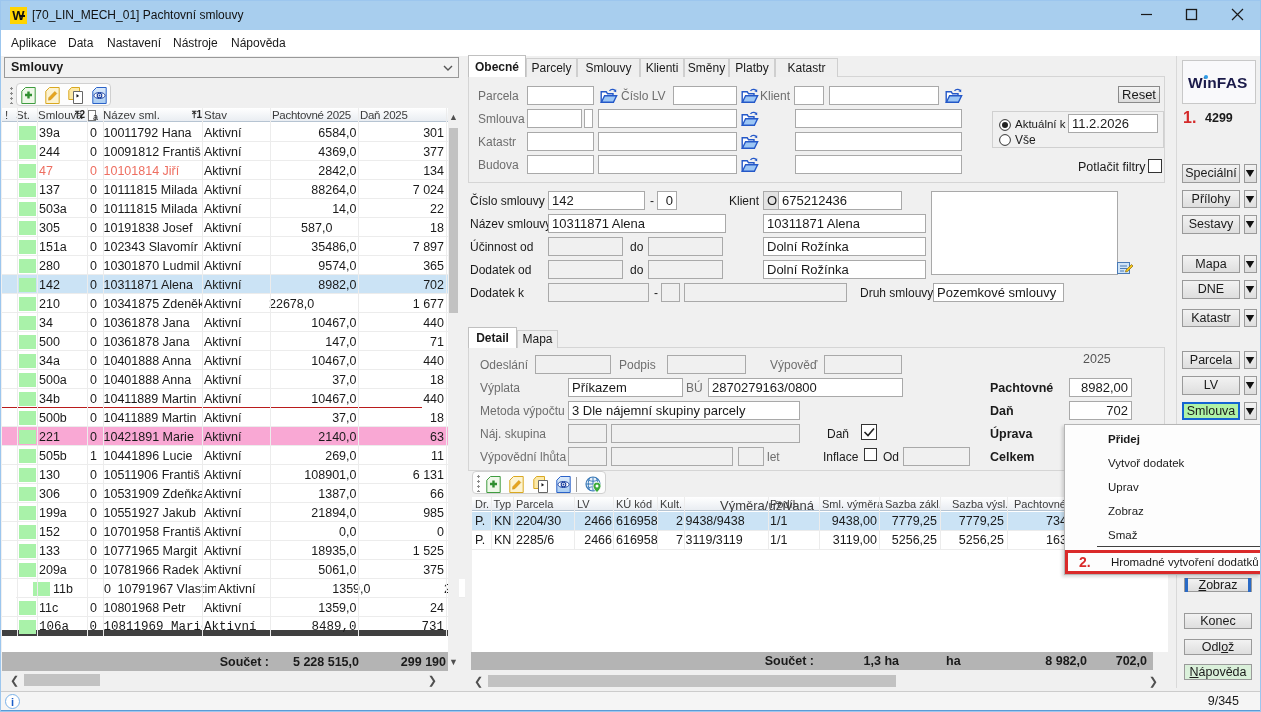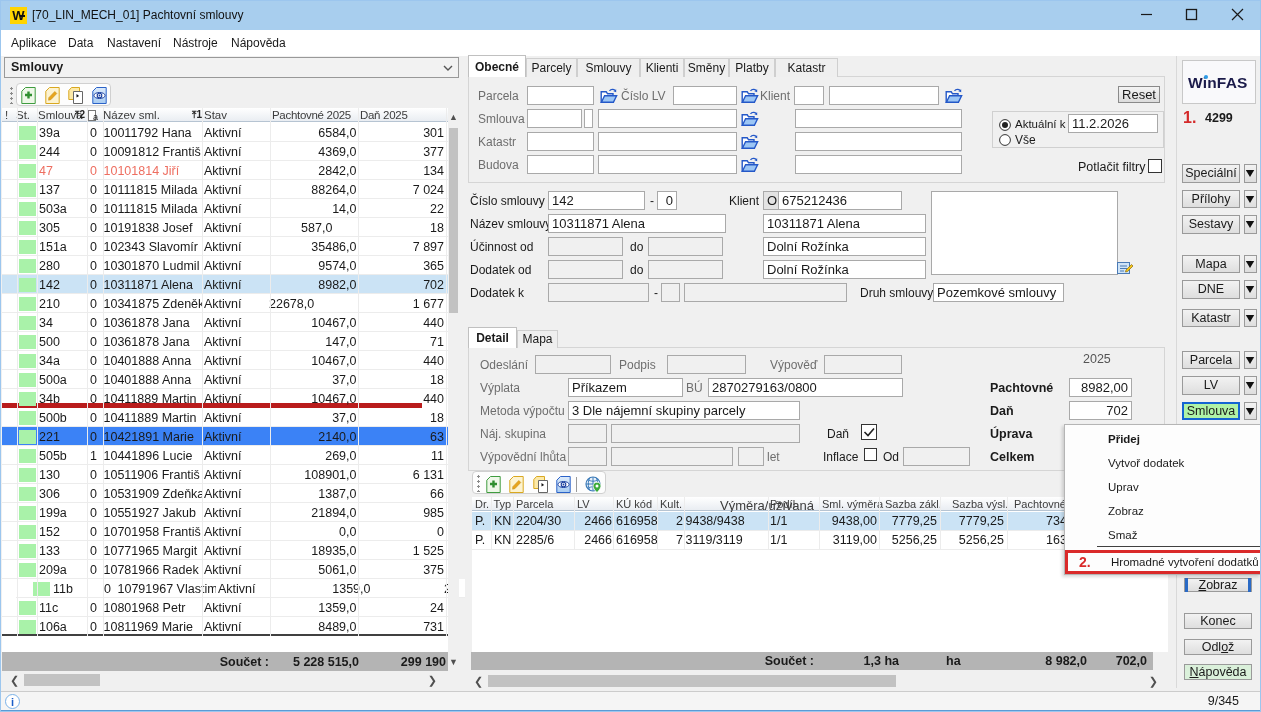--- a/index.html
+++ b/index.html
@@ -215,39 +215,39 @@
       </div>
       <div style="position:absolute;left:0;top:262px;width:446px;height:19px;background:#ffffff;border-bottom:1px solid #ececec;">
         <span style="position:absolute;left:16.5px;top:2.5px;width:17px;height:14px;background:#a9f2a9;"></span>
         <span style="position:absolute;left:37px;top:3px;color:#1a1a1a;">500a</span>
         <span style="position:absolute;left:81px;top:3px;width:14px;text-align:right;display:inline-block;color:#1a1a1a;">0</span>
         <span style="position:absolute;left:101.5px;top:3px;width:98px;overflow:hidden;display:inline-block;white-space:nowrap;height:15px;color:#1a1a1a;">10401888 Anna</span>
         <span style="position:absolute;left:202px;top:3px;">Aktivní</span>
         <span style="position:absolute;left:267px;top:3px;width:87.5px;text-align:right;display:inline-block;">37,0</span>
         <span style="position:absolute;left:356px;top:3px;width:86px;text-align:right;display:inline-block;">18</span>
       </div>
-      <div style="position:absolute;left:0;top:281px;width:420px;height:19px;background:#ffffff;border-bottom:5px solid #b91c1c;">
+      <div style="position:absolute;left:0;top:281px;width:420px;height:19px;background:#ffffff;border-bottom:1px solid #b91c1c;">
         <span style="position:absolute;left:16.5px;top:2.5px;width:17px;height:14px;background:#a9f2a9;"></span>
         <span style="position:absolute;left:37px;top:3px;color:#1a1a1a;">34b</span>
         <span style="position:absolute;left:81px;top:3px;width:14px;text-align:right;display:inline-block;color:#1a1a1a;">0</span>
         <span style="position:absolute;left:101.5px;top:3px;width:98px;overflow:hidden;display:inline-block;white-space:nowrap;height:15px;color:#1a1a1a;">10411889 Martin</span>
         <span style="position:absolute;left:202px;top:3px;">Aktivní</span>
         <span style="position:absolute;left:267px;top:3px;width:87.5px;text-align:right;display:inline-block;">10467,0</span>
         <span style="position:absolute;left:356px;top:3px;width:86px;text-align:right;display:inline-block;">440</span>
       </div>
       <div style="position:absolute;left:0;top:300px;width:446px;height:19px;background:#ffffff;border-bottom:1px solid #ececec;">
         <span style="position:absolute;left:16.5px;top:2.5px;width:17px;height:14px;background:#a9f2a9;"></span>
         <span style="position:absolute;left:37px;top:3px;color:#1a1a1a;">500b</span>
         <span style="position:absolute;left:81px;top:3px;width:14px;text-align:right;display:inline-block;color:#1a1a1a;">0</span>
         <span style="position:absolute;left:101.5px;top:3px;width:98px;overflow:hidden;display:inline-block;white-space:nowrap;height:15px;color:#1a1a1a;">10411889 Martin</span>
         <span style="position:absolute;left:202px;top:3px;">Aktivní</span>
         <span style="position:absolute;left:267px;top:3px;width:87.5px;text-align:right;display:inline-block;">37,0</span>
         <span style="position:absolute;left:356px;top:3px;width:86px;text-align:right;display:inline-block;">18</span>
       </div>
-      <div style="position:absolute;left:0;top:319px;width:446px;height:19px;background:#3b82f6;border-bottom:1px solid #ececec;">
+      <div style="position:absolute;left:0;top:319px;width:446px;height:19px;background:#f9a8d4;border-bottom:1px solid #ececec;">
         <span style="position:absolute;left:16.5px;top:2.5px;width:17px;height:14px;background:#a9f2a9;"></span>
         <span style="position:absolute;left:37px;top:3px;color:#1a1a1a;">221</span>
         <span style="position:absolute;left:81px;top:3px;width:14px;text-align:right;display:inline-block;color:#1a1a1a;">0</span>
         <span style="position:absolute;left:101.5px;top:3px;width:98px;overflow:hidden;display:inline-block;white-space:nowrap;height:15px;color:#1a1a1a;">10421891 Marie</span>
         <span style="position:absolute;left:202px;top:3px;">Aktivní</span>
         <span style="position:absolute;left:267px;top:3px;width:87.5px;text-align:right;display:inline-block;">2140,0</span>
         <span style="position:absolute;left:356px;top:3px;width:86px;text-align:right;display:inline-block;">63</span>
       </div>
       <div style="position:absolute;left:0;top:338px;width:446px;height:19px;background:#ffffff;border-bottom:1px solid #ececec;">
         <span style="position:absolute;left:16.5px;top:2.5px;width:17px;height:14px;background:#a9f2a9;"></span>
@@ -323,21 +323,21 @@
       </div>
       <div style="position:absolute;left:0;top:490px;width:446px;height:19px;background:#ffffff;border-bottom:1px solid #ececec;">
         <span style="position:absolute;left:16.5px;top:2.5px;width:17px;height:14px;background:#a9f2a9;"></span>
         <span style="position:absolute;left:37px;top:3px;color:#1a1a1a;">11c</span>
         <span style="position:absolute;left:81px;top:3px;width:14px;text-align:right;display:inline-block;color:#1a1a1a;">0</span>
         <span style="position:absolute;left:101.5px;top:3px;width:98px;overflow:hidden;display:inline-block;white-space:nowrap;height:15px;color:#1a1a1a;">10801968 Petr</span>
         <span style="position:absolute;left:202px;top:3px;">Aktivní</span>
         <span style="position:absolute;left:267px;top:3px;width:87.5px;text-align:right;display:inline-block;">1359,0</span>
         <span style="position:absolute;left:356px;top:3px;width:86px;text-align:right;display:inline-block;">24</span>
       </div>
-      <div style="position:absolute;left:0;top:509px;width:446px;height:19px;background:#ffffff;border-bottom:2px solid #404040;">
+      <div style="position:absolute;left:0;top:509px;width:446px;height:19px;background:#ffffff;border-bottom:6px solid #404040;font-family:Liberation Mono, monospace;">
         <span style="position:absolute;left:16.5px;top:2.5px;width:17px;height:14px;background:#a9f2a9;"></span>
         <span style="position:absolute;left:37px;top:3px;color:#1a1a1a;">106a</span>
         <span style="position:absolute;left:81px;top:3px;width:14px;text-align:right;display:inline-block;color:#1a1a1a;">0</span>
         <span style="position:absolute;left:101.5px;top:3px;width:98px;overflow:hidden;display:inline-block;white-space:nowrap;height:15px;color:#1a1a1a;">10811969 Marie</span>
         <span style="position:absolute;left:202px;top:3px;">Aktivní</span>
         <span style="position:absolute;left:267px;top:3px;width:87.5px;text-align:right;display:inline-block;">8489,0</span>
         <span style="position:absolute;left:356px;top:3px;width:86px;text-align:right;display:inline-block;">731</span>
       </div>
       <div style="position:absolute;left:15px;top:0;width:1px;height:528px;background:#ececec;"></div>
       <div style="position:absolute;left:34.5px;top:0;width:1px;height:528px;background:#ececec;"></div>

